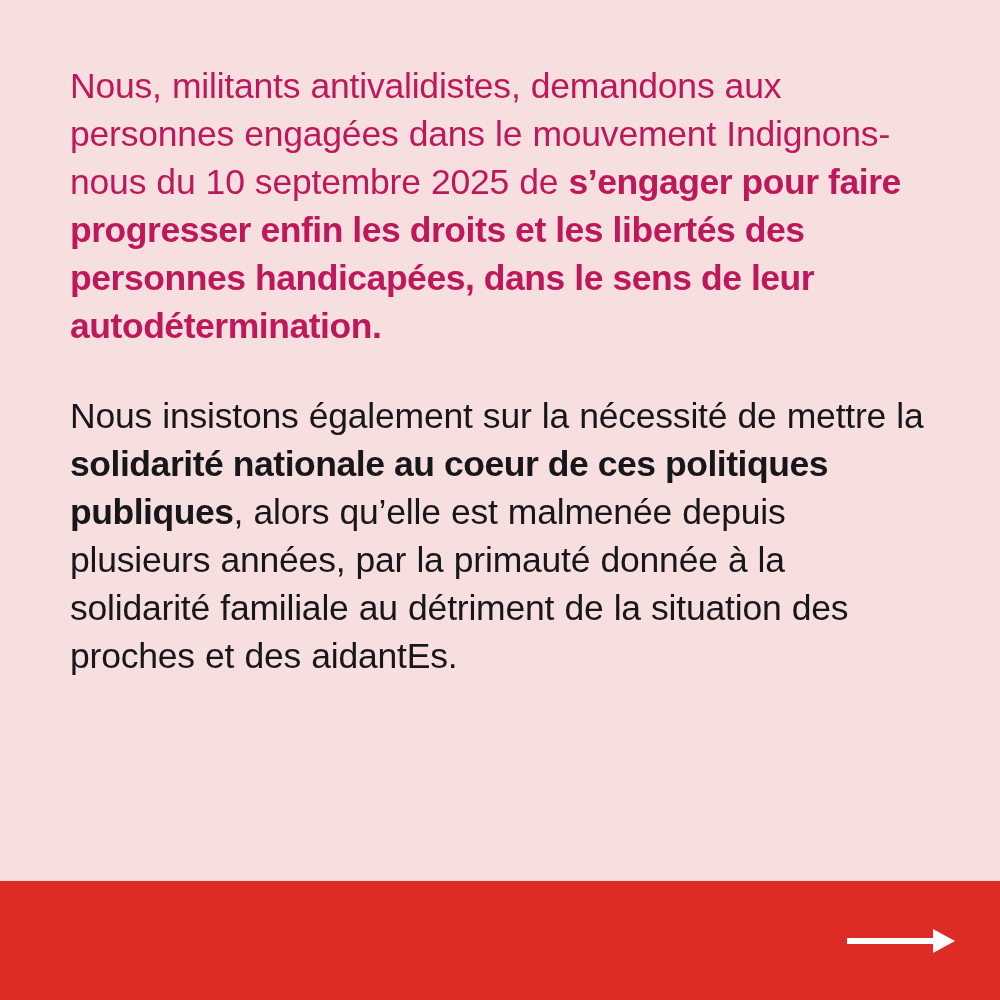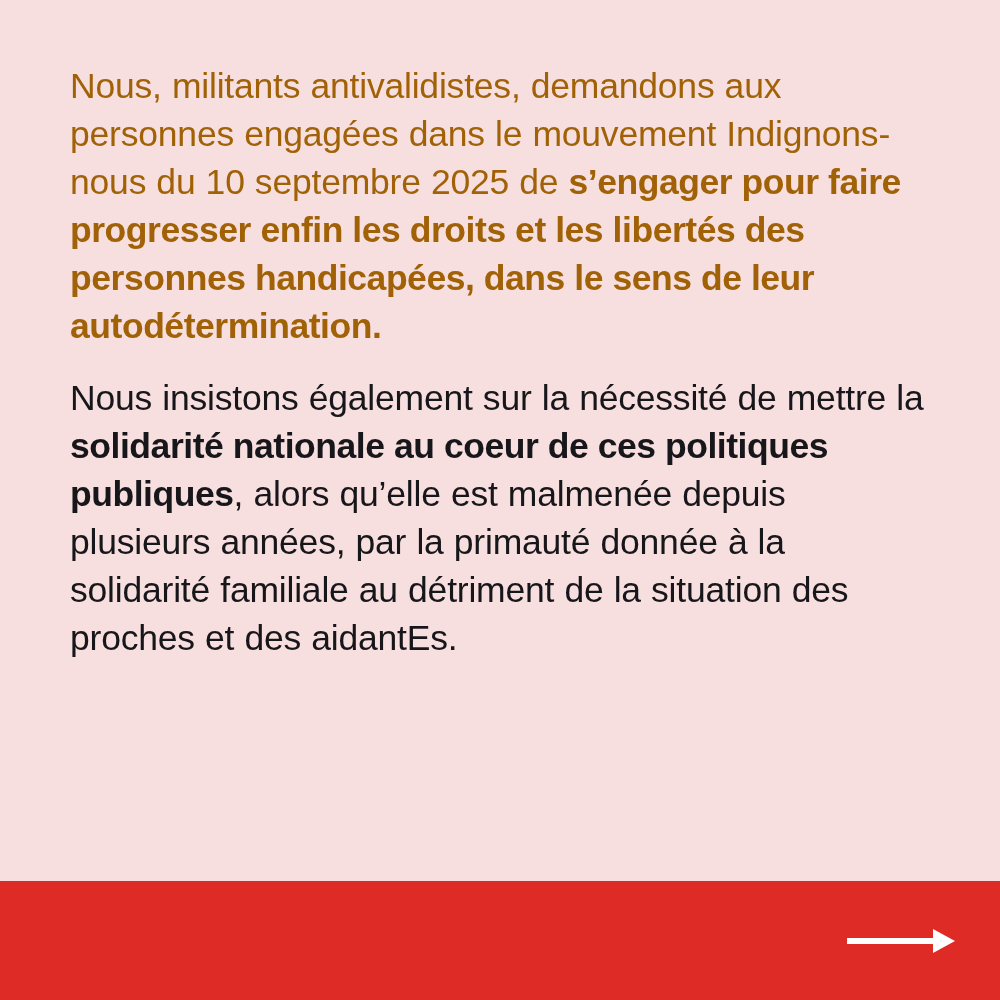--- a/index.html
+++ b/index.html
@@ -33,21 +33,21 @@
     font-size: 35.5px;
     line-height: 48px;
     letter-spacing: -0.2px;
     color: #17161A;
     font-weight: 400;
     font-family: "Liberation Sans", sans-serif;
     word-spacing: 0.5px;
   }
 
   .para + .para {
-    margin-top: 24px;
+    margin-top: 42px;
   }
 
   .para b {
     font-weight: 700;
     letter-spacing: -0.45px;
     word-spacing: 0px;
   }
 
   #footer-bar {
     position: absolute;
@@ -67,21 +67,21 @@
     height: 30px;
     display: block;
   }
 </style>
 </head>
 <body>
 
 <div id="slide" style="background: rgb(248, 223, 223);">
 
   <div id="content">
-    <p class="para" style="color: #a16207;"><span>Nous, militants antivalidistes, demandons aux personnes engagées dans le mouvement Indignons-nous du 10 septembre 2025 de </span><b>s’engager pour faire progresser enfin les droits et les libertés des personnes handicapées, dans le sens de leur autodétermination.</b></p>
+    <p class="para" style="color: #be185d;"><span>Nous, militants antivalidistes, demandons aux personnes engagées dans le mouvement Indignons-nous du 10 septembre 2025 de </span><b>s’engager pour faire progresser enfin les droits et les libertés des personnes handicapées, dans le sens de leur autodétermination.</b></p>
     <p class="para" style="color: rgb(23, 22, 26);"><span>Nous insistons également sur la nécessité de mettre la </span><b>solidarité nationale au coeur de ces politiques publiques</b><span>, alors qu’elle est malmenée depuis plusieurs années, par la primauté donnée à la solidarité familiale au détriment de la situation des proches et des aidantEs.</span></p>
   </div>
 
   <div id="footer-bar" style="background: rgb(222, 43, 37);">
     <svg id="next-arrow" viewBox="0 0 108 30" aria-hidden="true">
       <rect x="0" y="12" width="92" height="6" fill="#FFFFFF"></rect>
       <polygon points="86,3 108,15 86,27" fill="#FFFFFF"></polygon>
     </svg>
   </div>
 

